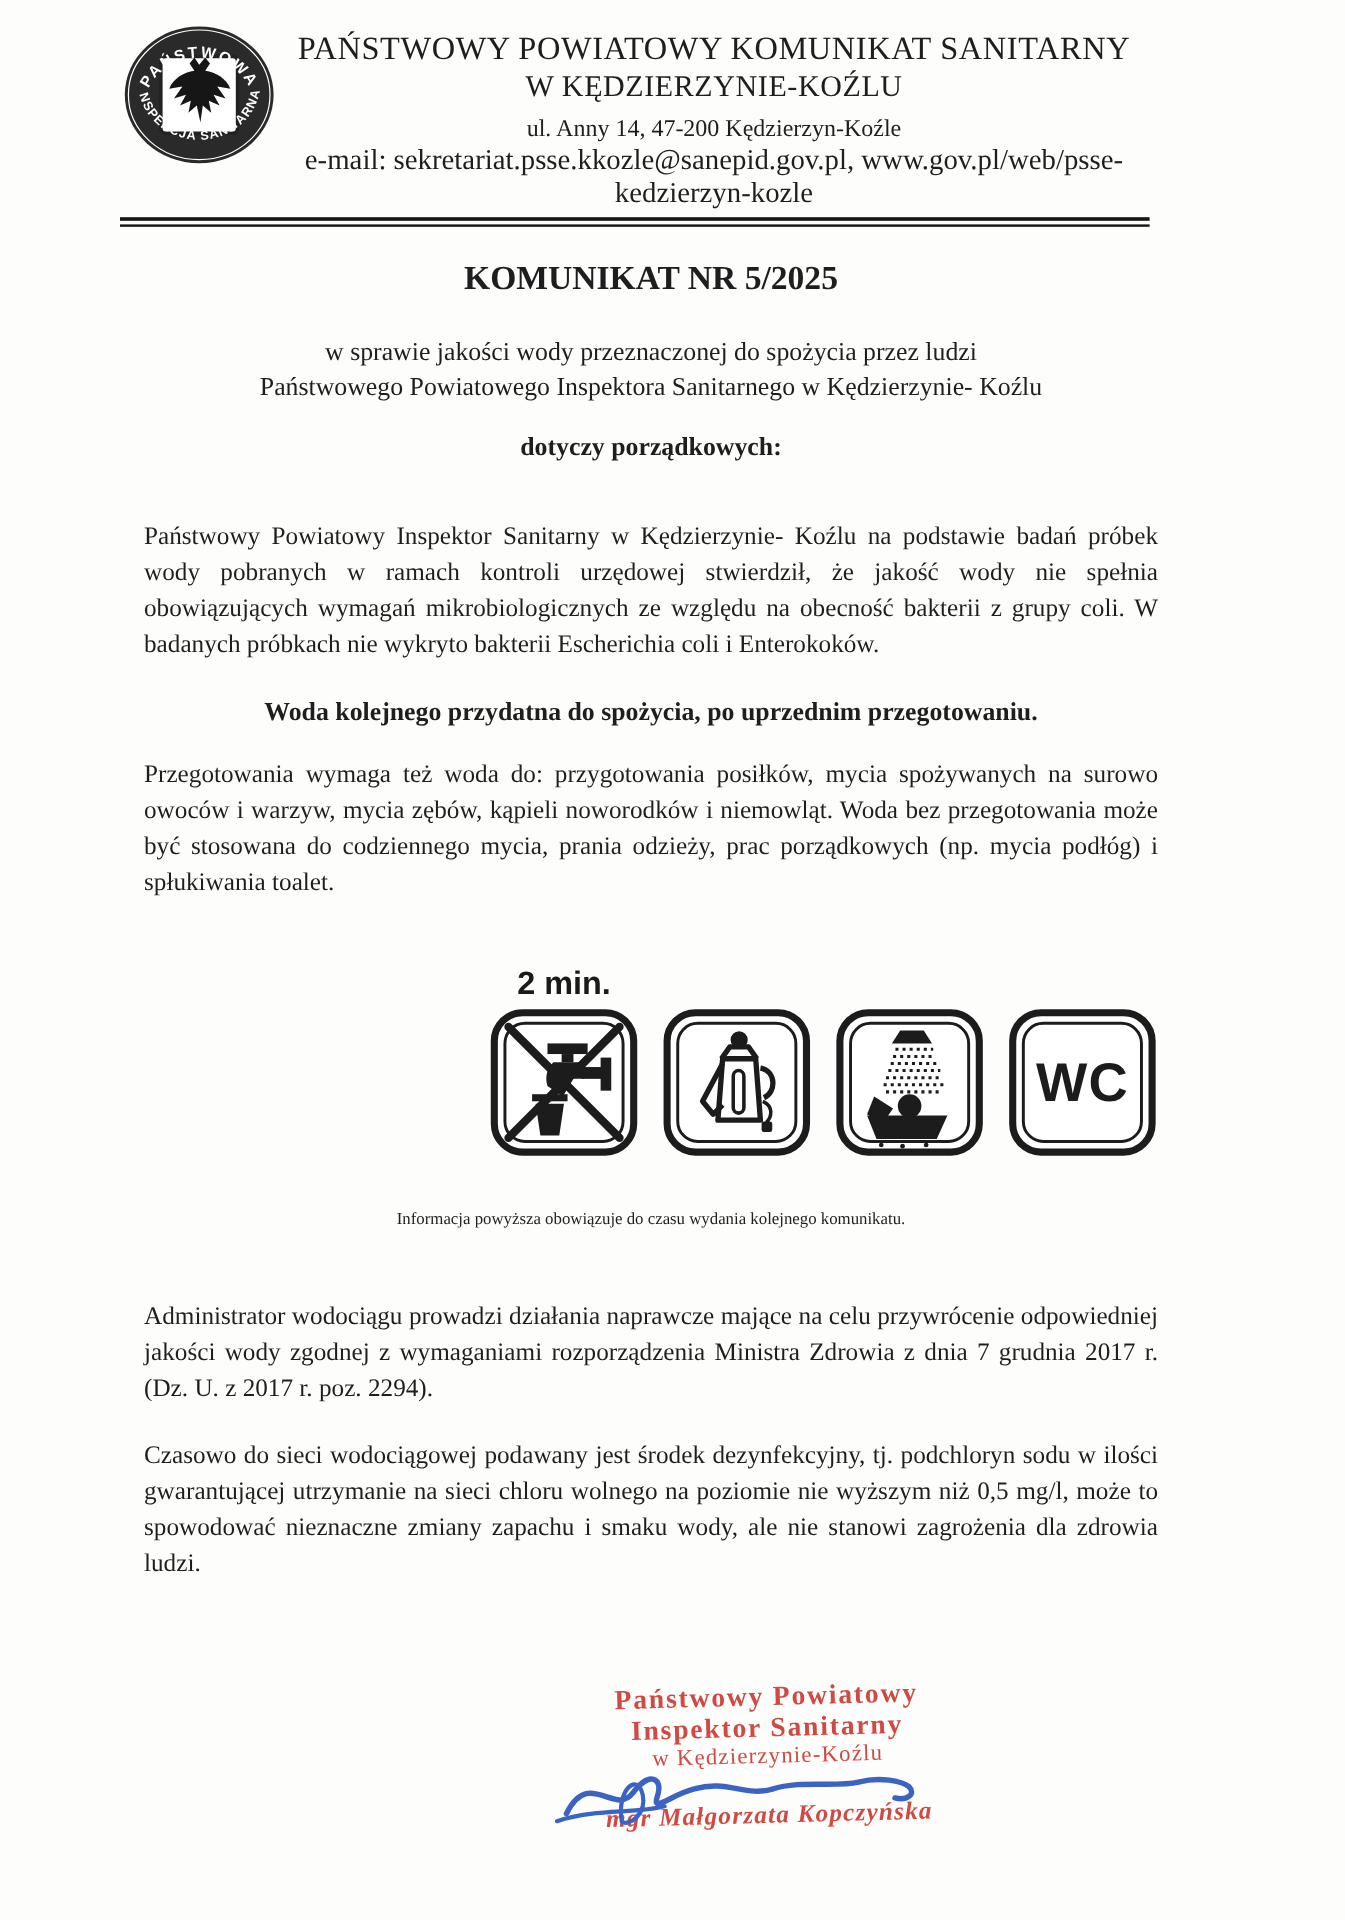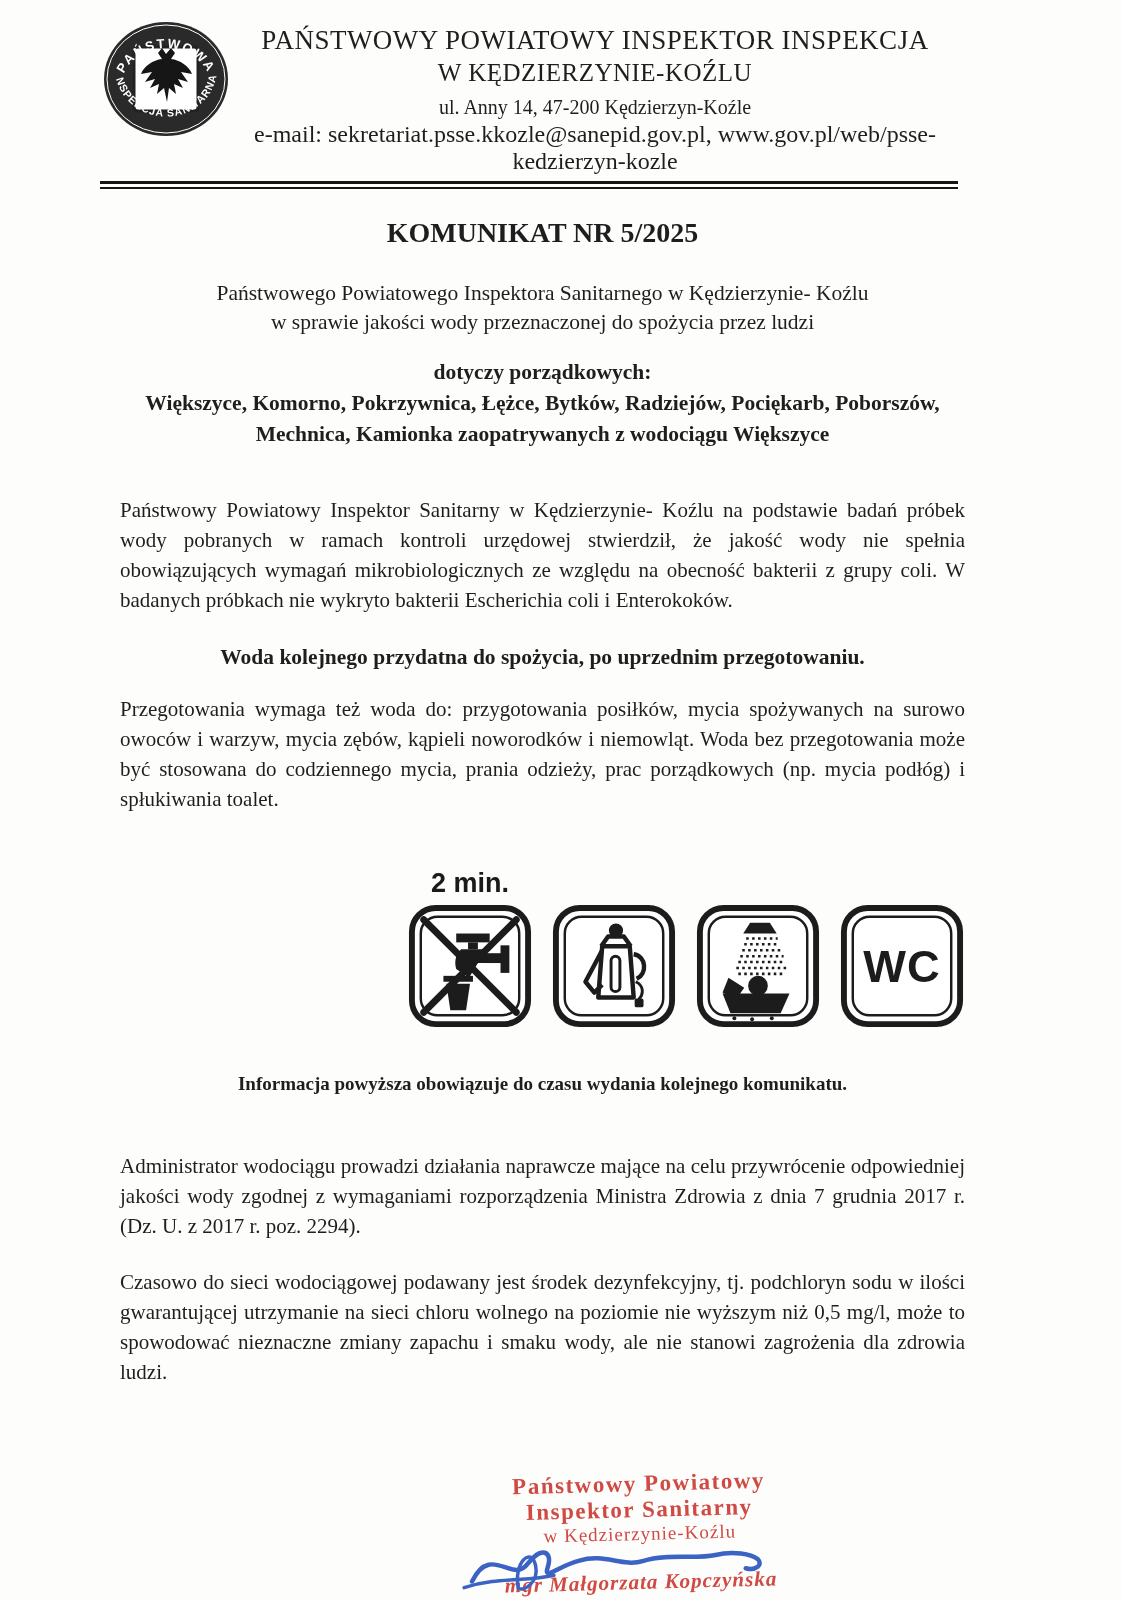--- a/index.html
+++ b/index.html
@@ -27,21 +27,21 @@
   .content{margin:0 156px 0 120px;}
   .doc-title{font-size:28px;font-weight:bold;text-align:center;margin:28px 0 0;}
   .doc-date{font-size:22px;text-align:center;margin-top:9px;}
   .subject{font-size:21.5px;text-align:center;line-height:1.38;margin-top:30px;}
   .loc-head{font-size:21.5px;font-weight:bold;text-align:center;margin-top:22px;}
   .loc-lines{font-size:21.5px;font-weight:bold;text-align:center;line-height:1.42;margin-top:3px;}
   .para{font-size:21px;line-height:30px;text-align:justify;margin:0;}
   .para.p1{margin-top:46px;}
   .verdict{font-size:21.5px;font-weight:bold;text-align:center;margin-top:30px;}
   .para.p2{margin-top:24px;}
-  .validity{font-size:19px;font-weight:bold;text-align:center;margin-top:44px;}
+  .validity{font-size:14px;font-weight:normal;text-align:center;margin-top:44px;}
   .para.p3{margin-top:56px;}
   .para.p4{margin-top:26px;}
 
   
   .picto-block{margin-top:54px;}
   .boil-label{width:126px;margin-left:287px;text-align:center;
               font-family:"Liberation Sans", sans-serif;
               font-weight:bold;font-size:27px;color:#1a1a1a;margin-bottom:4px;}
   .picto-row{display:flex;justify-content:flex-end;gap:18px;}
   .picto{width:126px;height:126px;}
@@ -72,42 +72,38 @@
         <path id="arcBottom" d="M 16,60 A 51,48 0 0 0 116,60" fill="none"></path>
         <text font-family="Liberation Sans, sans-serif" font-size="13" font-weight="bold" fill="#ffffff" letter-spacing="2">
           <textPath href="#arcTop" startOffset="50%" text-anchor="middle">PAŃSTWOWA</textPath>
         </text>
         <text font-family="Liberation Sans, sans-serif" font-size="10.5" font-weight="bold" fill="#ffffff" letter-spacing="1">
           <textPath href="#arcBottom" startOffset="50%" text-anchor="middle">INSPEKCJA SANITARNA</textPath>
         </text>
       </svg>
     </div>
     <div class="header-text">
-      <div class="org-line1">PAŃSTWOWY POWIATOWY INSPEKTOR INSPEKCJA</div>
+      <div class="org-line1">PAŃSTWOWY POWIATOWY KOMUNIKAT SANITARNY</div>
       <div class="org-line2">W KĘDZIERZYNIE-KOŹLU</div>
       <div class="addr">ul. Anny 14, 47-200 Kędzierzyn-Koźle</div>
       <div class="contact">e-mail: sekretariat.psse.kkozle@sanepid.gov.pl,  www.gov.pl/web/psse-kedzierzyn-kozle</div>
     </div>
   </div>
   <div class="rule"></div>
 
   <div class="content">
 
     <div class="doc-title">KOMUNIKAT NR 5/2025</div>
 
     <div class="subject">
+      <div>w sprawie jakości wody przeznaczonej do spożycia przez ludzi</div>
       <div>Państwowego Powiatowego Inspektora Sanitarnego w Kędzierzynie- Koźlu</div>
-      <div>w sprawie jakości wody przeznaczonej do spożycia przez ludzi</div>
     </div>
 
     <div class="loc-head">dotyczy porządkowych:</div>
-    <div class="loc-lines">
-      <div>Większyce, Komorno, Pokrzywnica, Łężce, Bytków, Radziejów, Pociękarb, Poborszów,</div>
-      <div>Mechnica, Kamionka zaopatrywanych z wodociągu Większyce</div>
-    </div>
 
     <p class="para p1">Państwowy Powiatowy Inspektor Sanitarny w Kędzierzynie- Koźlu na podstawie badań próbek wody pobranych w ramach kontroli urzędowej stwierdził, że jakość wody nie spełnia obowiązujących wymagań mikrobiologicznych ze względu na obecność bakterii z grupy coli. W badanych próbkach nie wykryto bakterii Escherichia coli i Enterokoków.</p>
 
     <div class="verdict">Woda kolejnego przydatna do spożycia, po uprzednim przegotowaniu.</div>
 
     <p class="para p2">Przegotowania wymaga też woda do: przygotowania posiłków, mycia spożywanych na surowo owoców i warzyw, mycia zębów, kąpieli noworodków i niemowląt. Woda bez przegotowania może być stosowana do codziennego mycia, prania odzieży, prac porządkowych (np. mycia podłóg) i spłukiwania toalet.</p>
 
     <div class="picto-block">
       <div class="boil-label">2 min.</div>
       <div class="picto-row">

